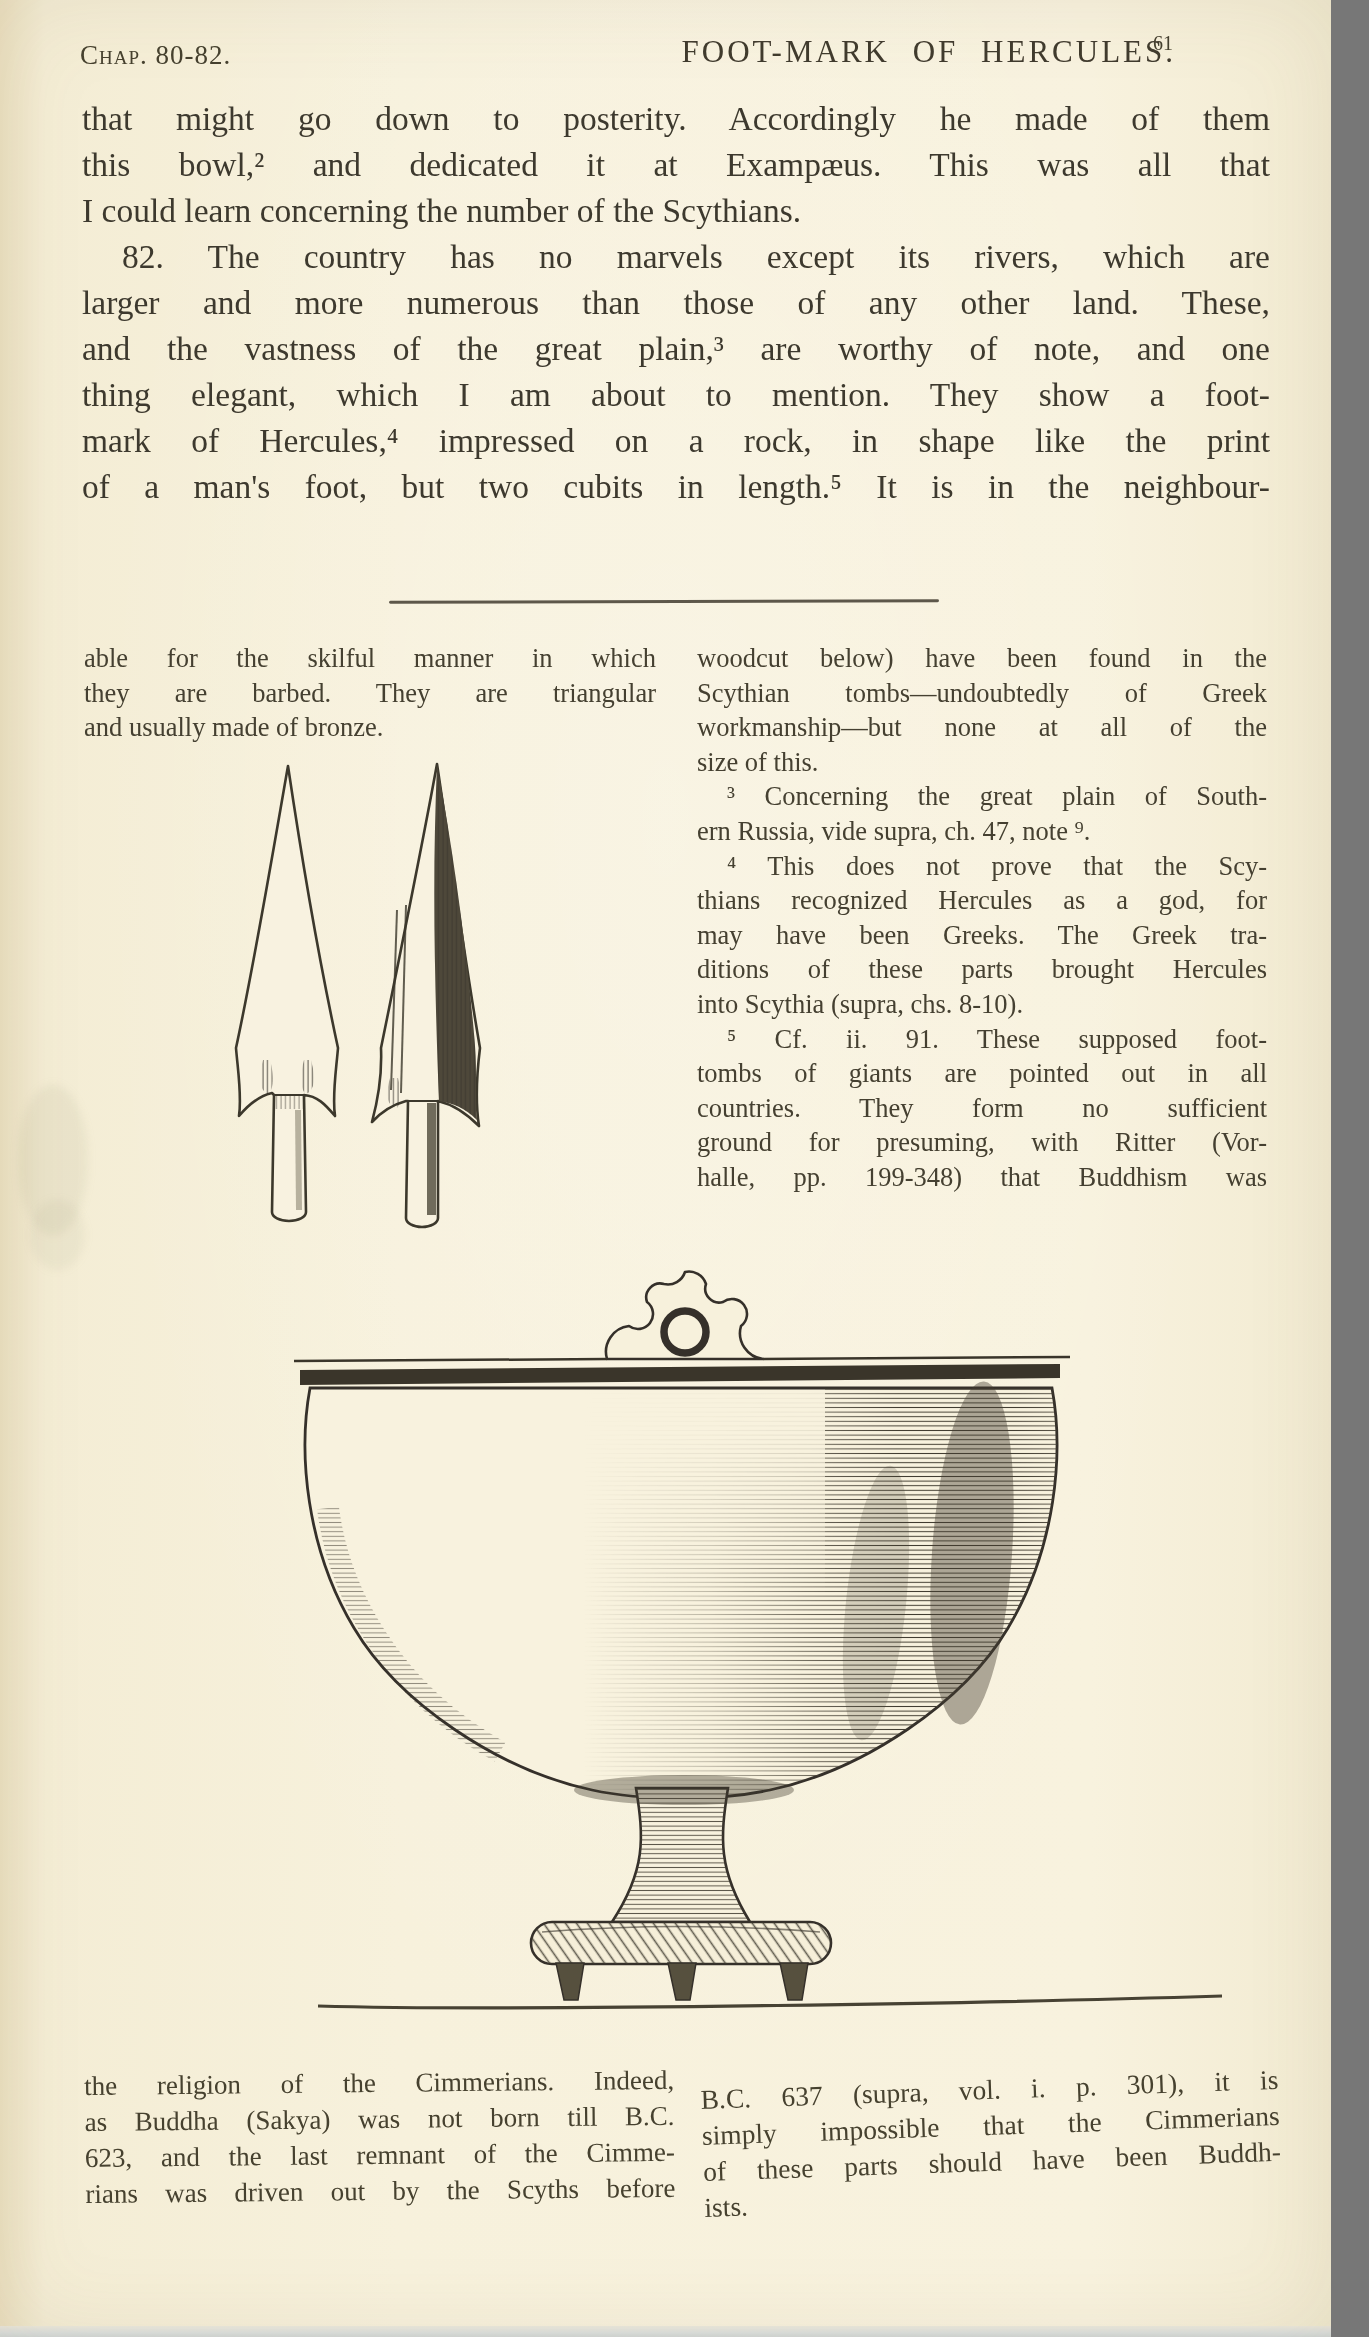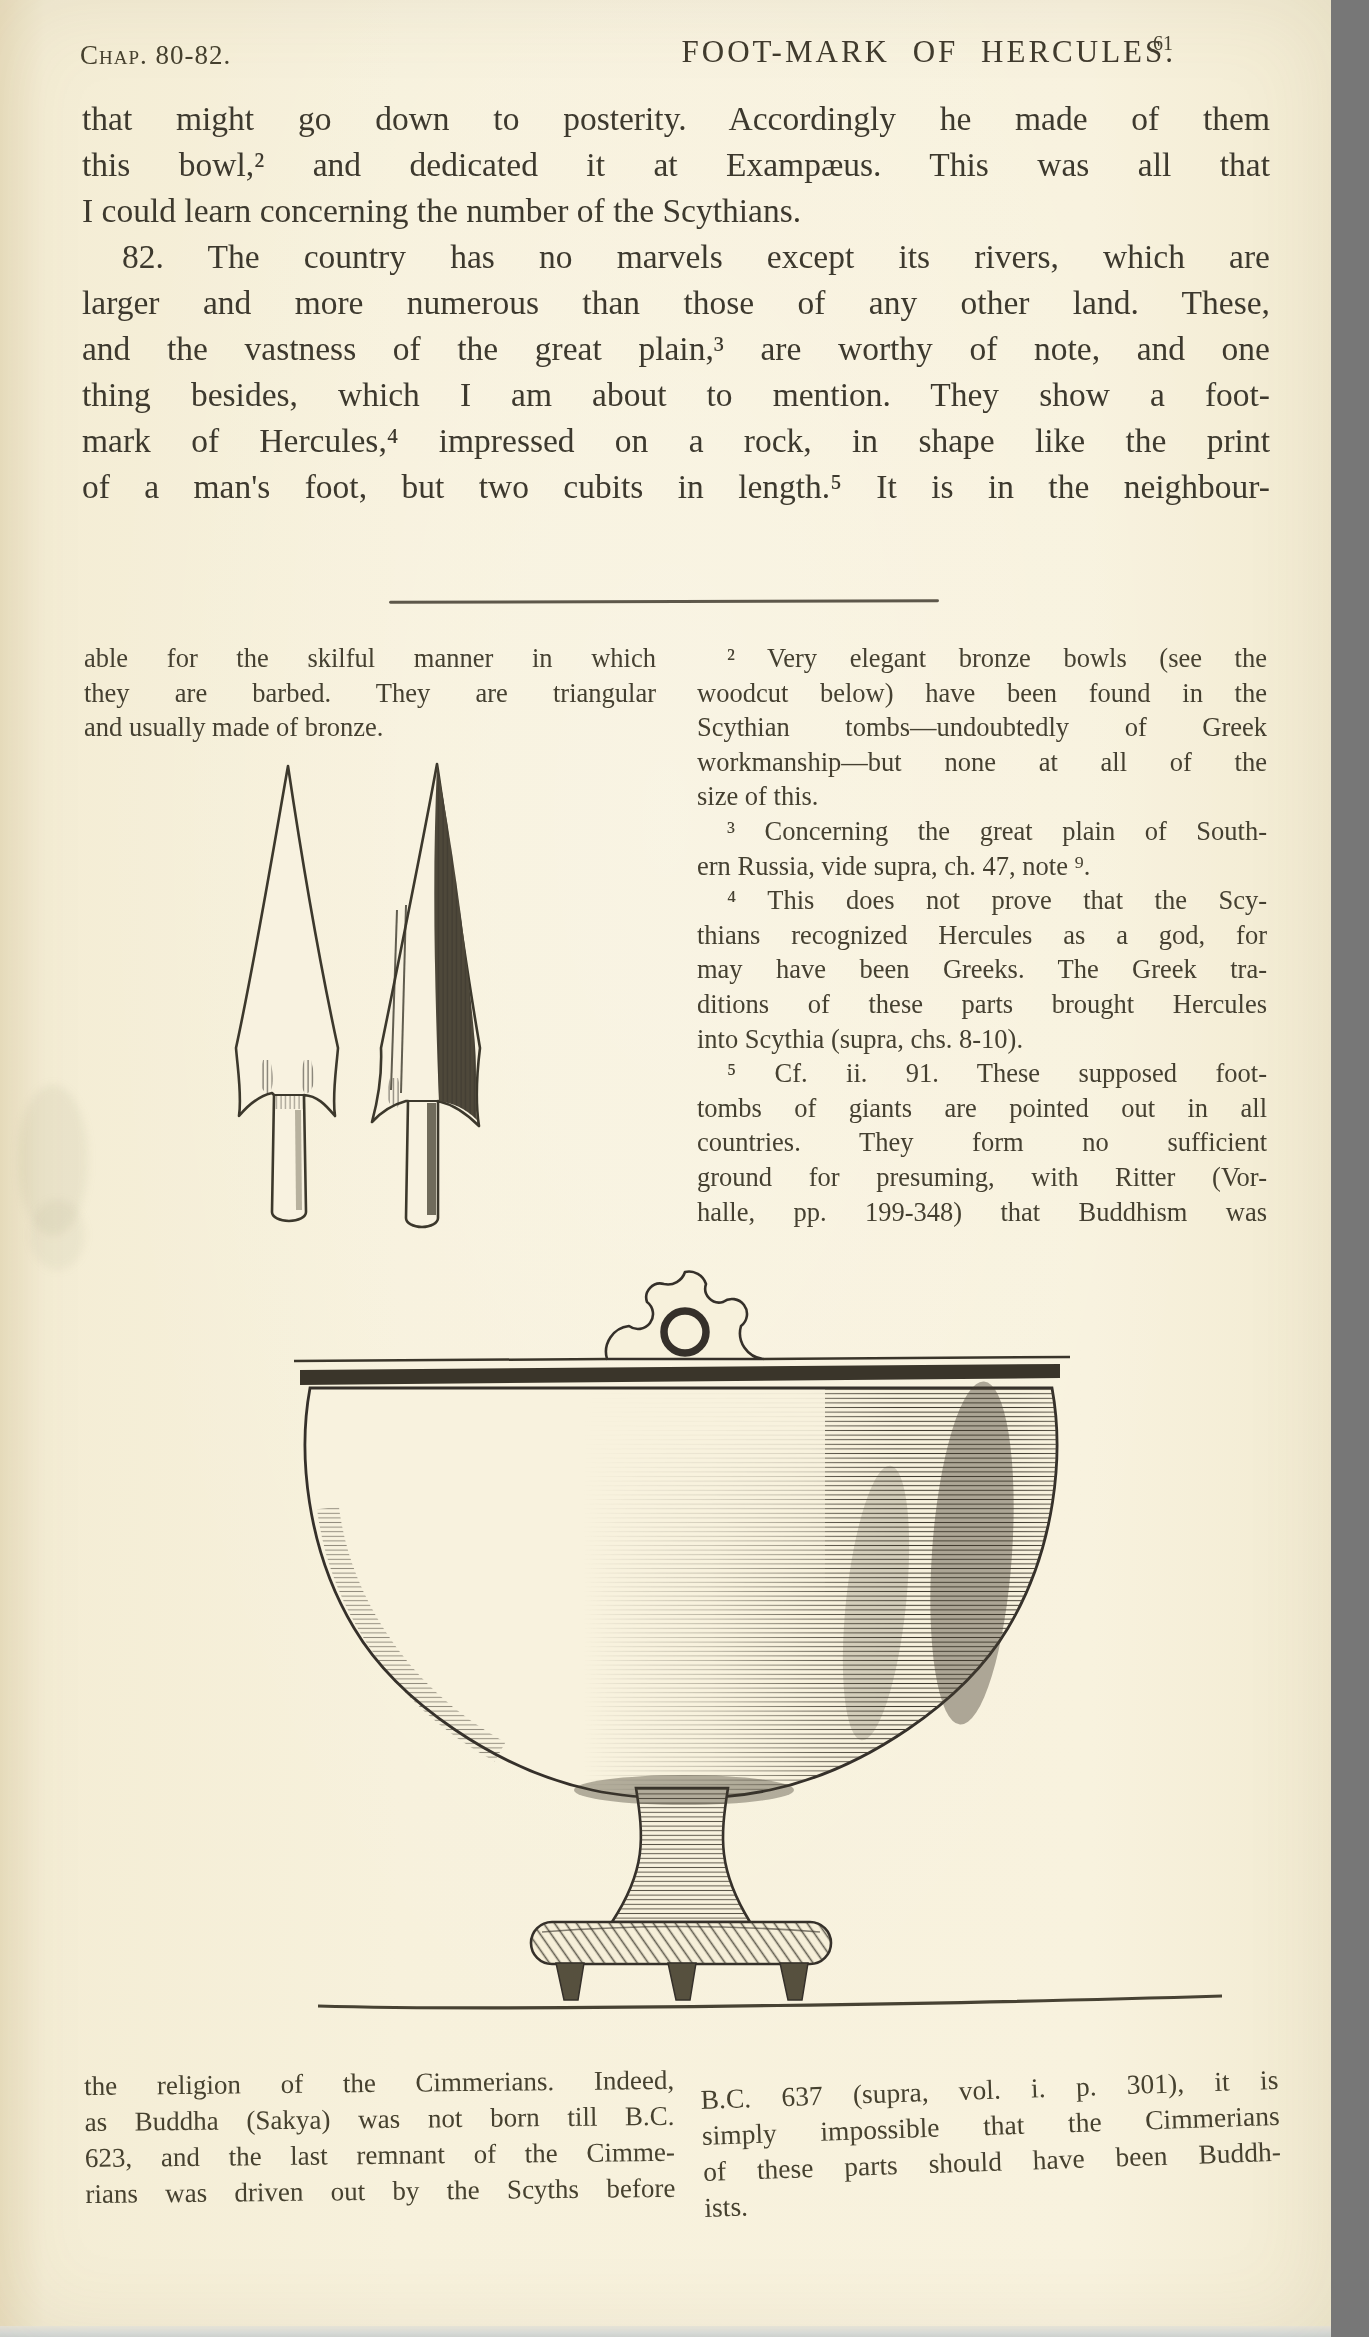--- a/index.html
+++ b/index.html
@@ -51,35 +51,34 @@
     <div class="pagenum">61</div>
   </div>
 
   <div class="body">
     <div class="jline">that might go down to posterity.  Accordingly he made of them</div>
     <div class="jline">this bowl,² and dedicated it at Exampæus.  This was all that</div>
     <div class="jlast">I could learn concerning the number of the Scythians.</div>
     <div class="jline indent">82. The country has no marvels except its rivers, which are</div>
     <div class="jline">larger and more numerous than those of any other land.  These,</div>
     <div class="jline">and the vastness of the great plain,³ are worthy of note, and one</div>
-    <div class="jline">thing besides, which I am about to mention.  They show a foot-</div>
+    <div class="jline">thing elegant, which I am about to mention.  They show a foot-</div>
     <div class="jline">mark of Hercules,⁴ impressed on a rock, in shape like the print</div>
     <div class="jline">of a man's foot, but two cubits in length.⁵  It is in the neighbour-</div>
   </div>
 
   <div class="rule"></div>
 
   <div class="fncol fn-left">
     <div class="jline">able for the skilful manner in which</div>
     <div class="jline">they are barbed.  They are triangular</div>
     <div class="jlast">and usually made of bronze.</div>
   </div>
 
   <div class="fncol fn-right">
-    <div class="jline fni">² Very elegant bronze bowls (see the</div>
     <div class="jline">woodcut below) have been found in the</div>
     <div class="jline">Scythian tombs—undoubtedly of Greek</div>
     <div class="jline">workmanship—but none at all of the</div>
     <div class="jlast">size of this.</div>
     <div class="jline fni">³ Concerning the great plain of South-</div>
     <div class="jlast">ern Russia, vide supra, ch. 47, note ⁹.</div>
     <div class="jline fni">⁴ This does not prove that the Scy-</div>
     <div class="jline">thians recognized Hercules as a god, for</div>
     <div class="jline">may have been Greeks.  The Greek tra-</div>
     <div class="jline">ditions of these parts brought Hercules</div>

